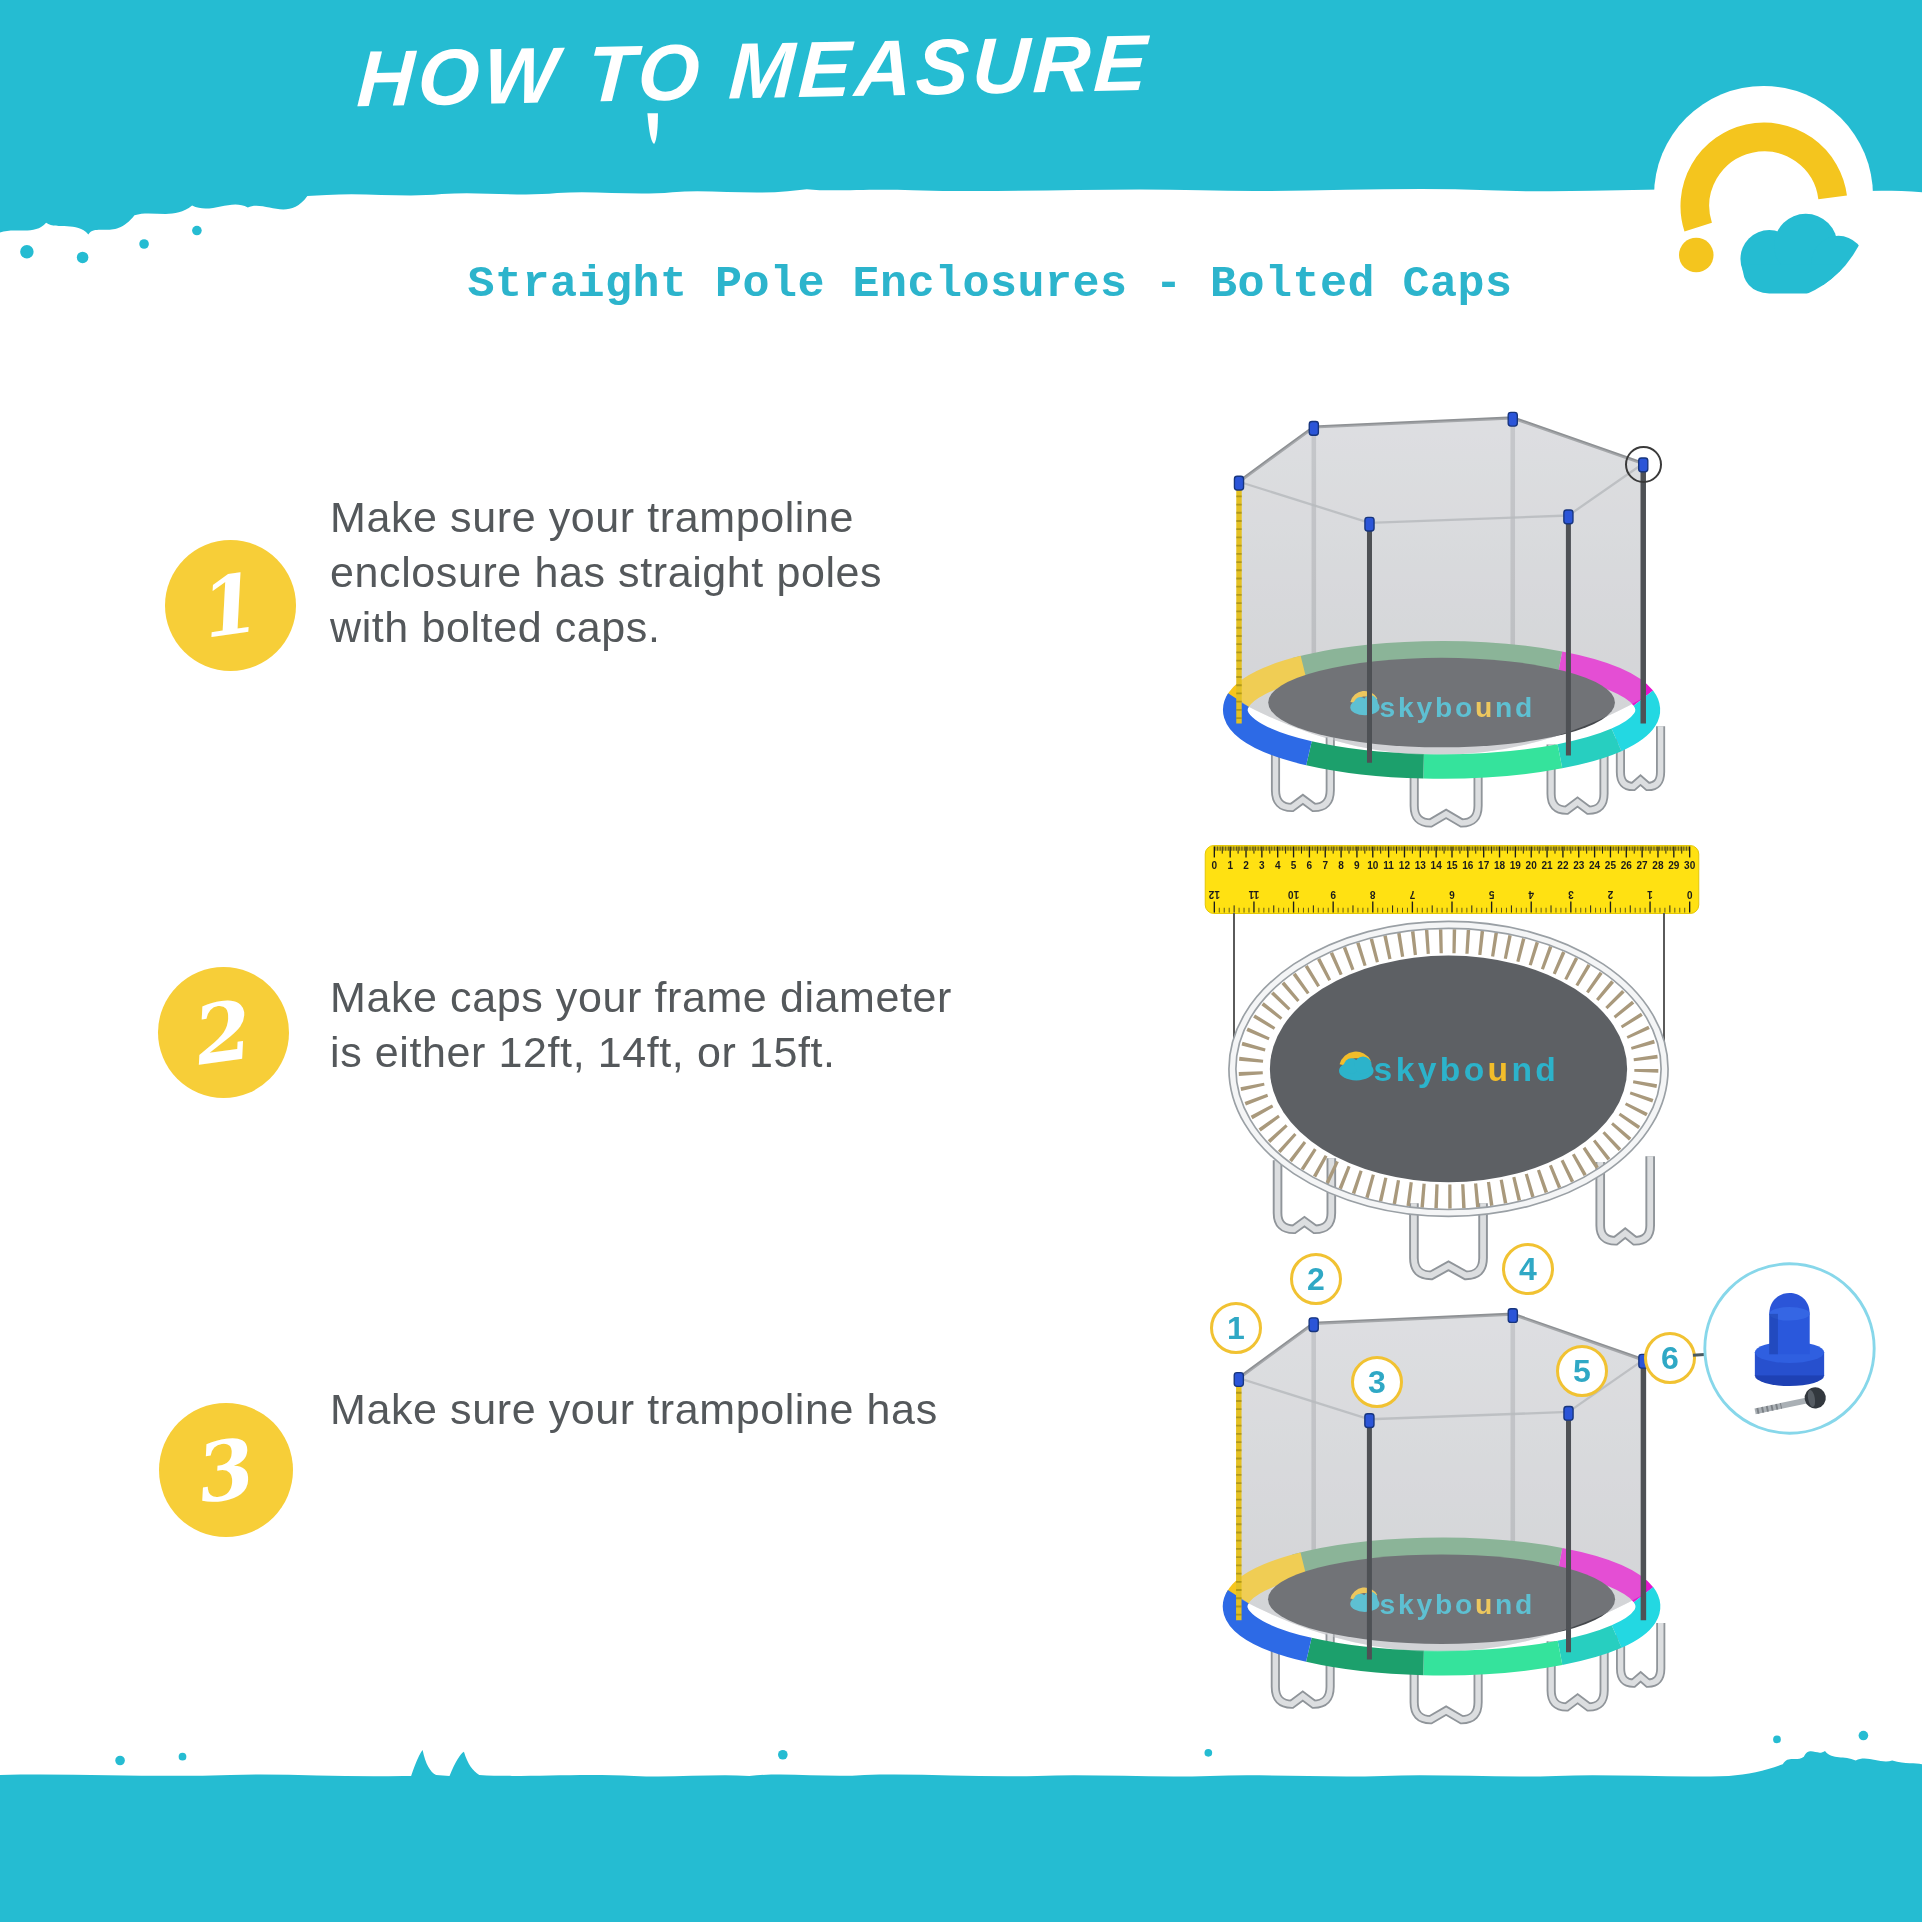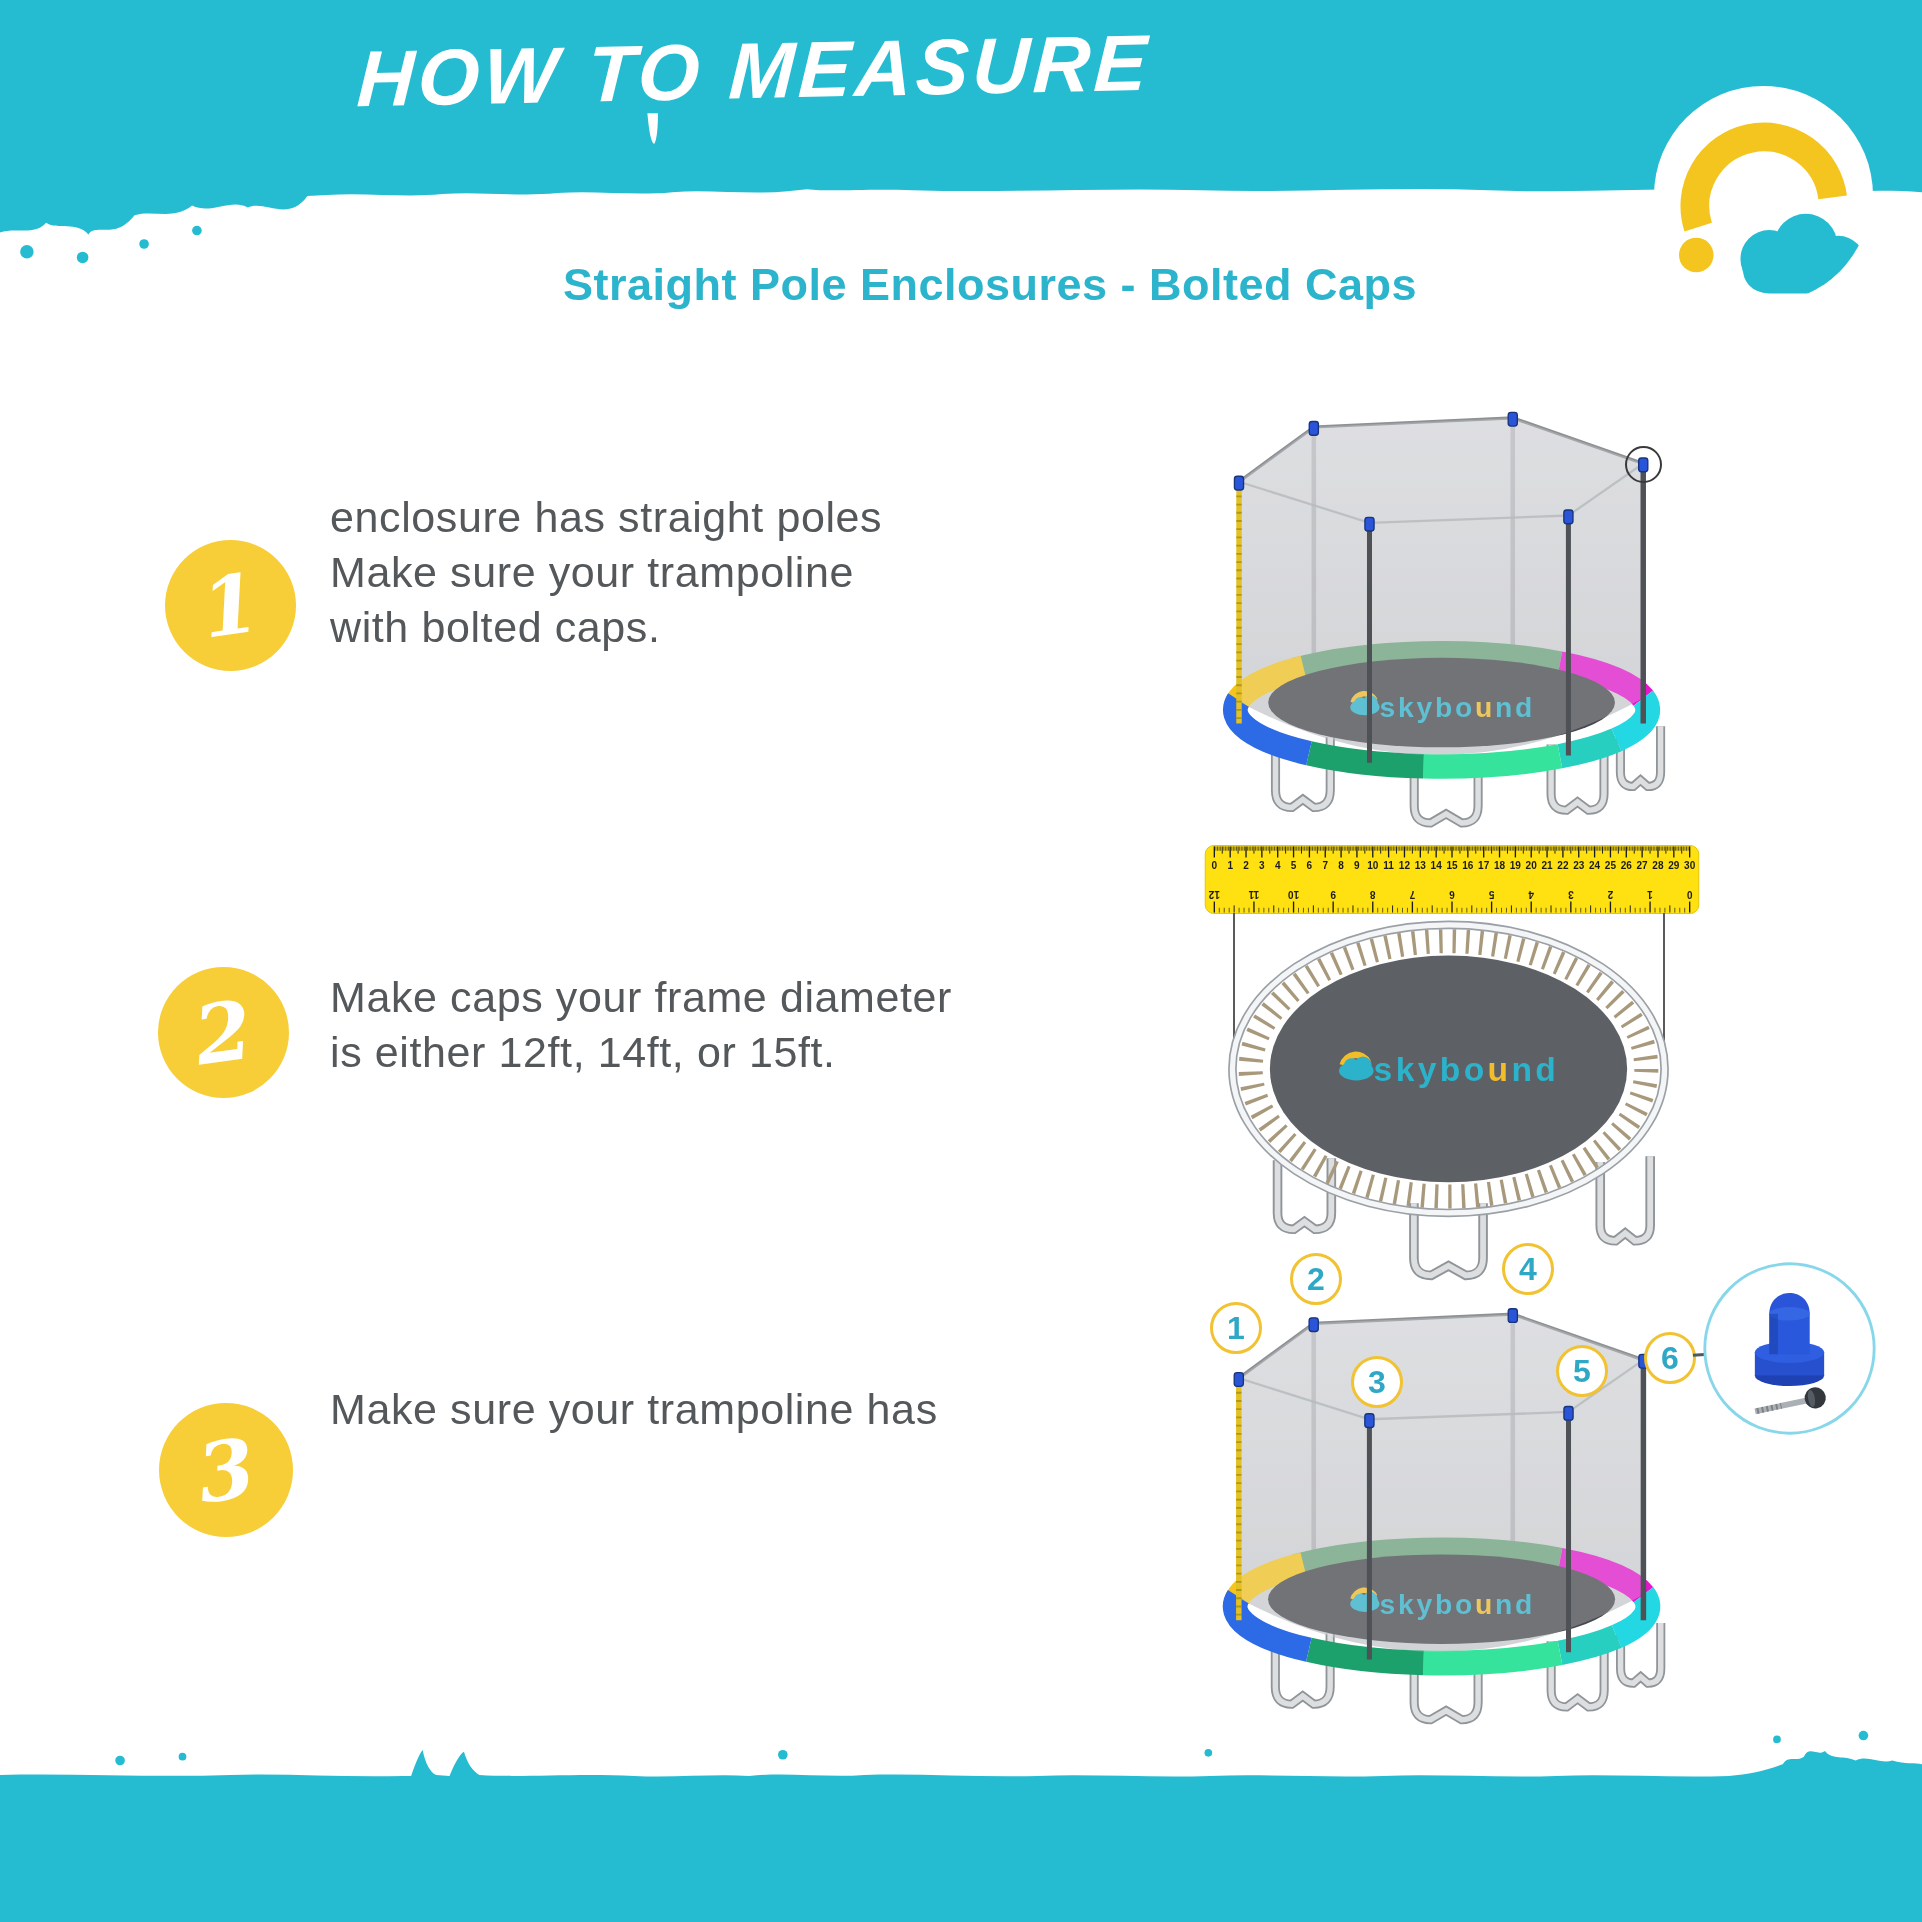--- a/index.html
+++ b/index.html
@@ -9,21 +9,21 @@
 
   
   .banner-svg{position:absolute;left:0;top:0;}
   .title{position:absolute;left:0;top:25px;width:1508px;text-align:center;
          color:#ffffff;font-size:79px;font-weight:bold;font-style:italic;
          letter-spacing:3.8px;transform:rotate(-1.2deg) skewX(-4deg);
          font-family:"Liberation Sans",sans-serif;}
   .logo-wrap{position:absolute;left:1654px;top:86px;width:219px;height:219px;
              background:#ffffff;border-radius:50%;}
   .subtitle{position:absolute;left:58px;top:259px;width:1864px;text-align:center;
-            color:#2CB4CC;font-size:45px;font-weight:bold;letter-spacing:0.5px;}
+            color:#2CB4CC;font-size:45px;font-weight:bold;letter-spacing:0.5px;font-family:Liberation Mono, monospace;}
 
   
   .step-circle{position:absolute;border-radius:50%;background:#F7CE38;
                display:flex;align-items:center;justify-content:center;
                color:#ffffff;font-family:"DejaVu Serif",serif;font-style:italic;
                font-weight:bold;}
   .step-circle span{transform:rotate(-8deg);}
   .step-text{position:absolute;color:#54585B;font-size:43px;line-height:55px;
              letter-spacing:0.6px;}
 
@@ -162,22 +162,22 @@
       </g>
     </svg>
   </div>
 
   <div class="subtitle">Straight Pole Enclosures - Bolted Caps</div>
 
   <div class="step-circle" style="left:165px;top:540px;width:131px;height:131px;font-size:81px;">
     <span>1</span>
     </div>
   <div class="step-text" style="left:330px;top:490px;">
-    <div>enclosure has straight poles</div>
-      <div>Make sure your trampoline</div>
+    <div>Make sure your trampoline</div>
+      <div>enclosure has straight poles</div>
       <div>with bolted caps.</div>
   </div>
 
   <div class="step-circle" style="left:158px;top:967px;width:131px;height:131px;font-size:81px;">
     <span>2</span>
     </div>
   <div class="step-text" style="left:330px;top:970px;">
     <div>Make caps your frame diameter</div>
       <div>is either 12ft, 14ft, or 15ft.</div>
   </div>

